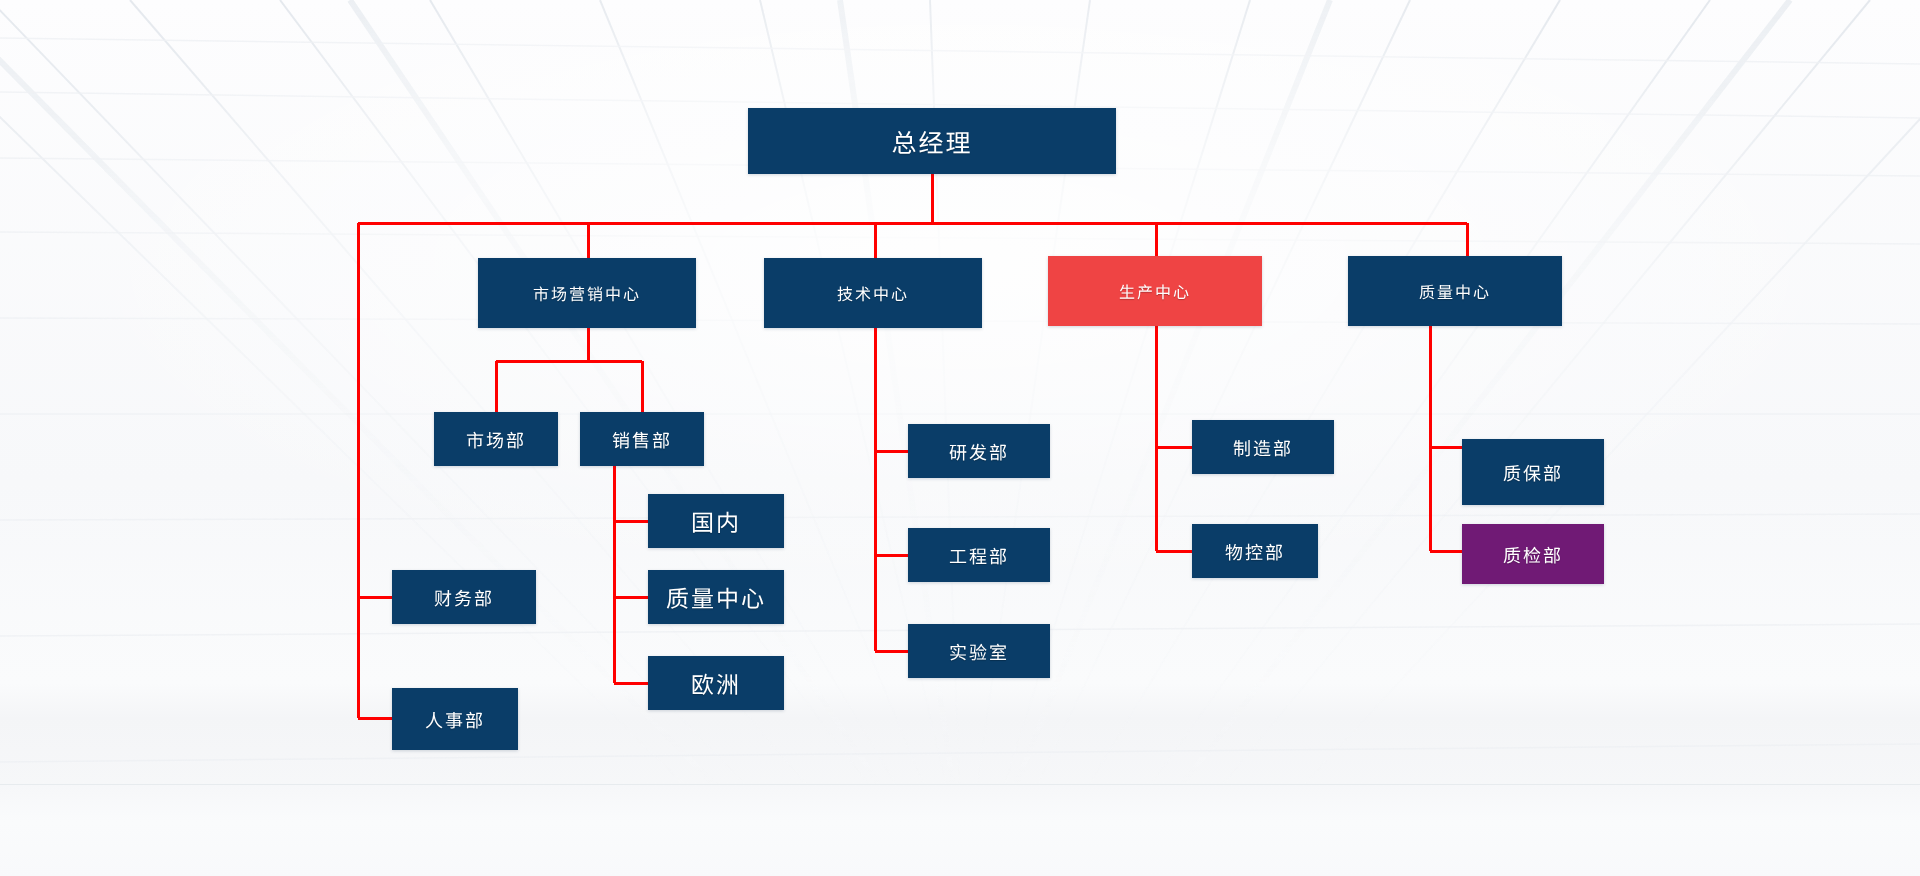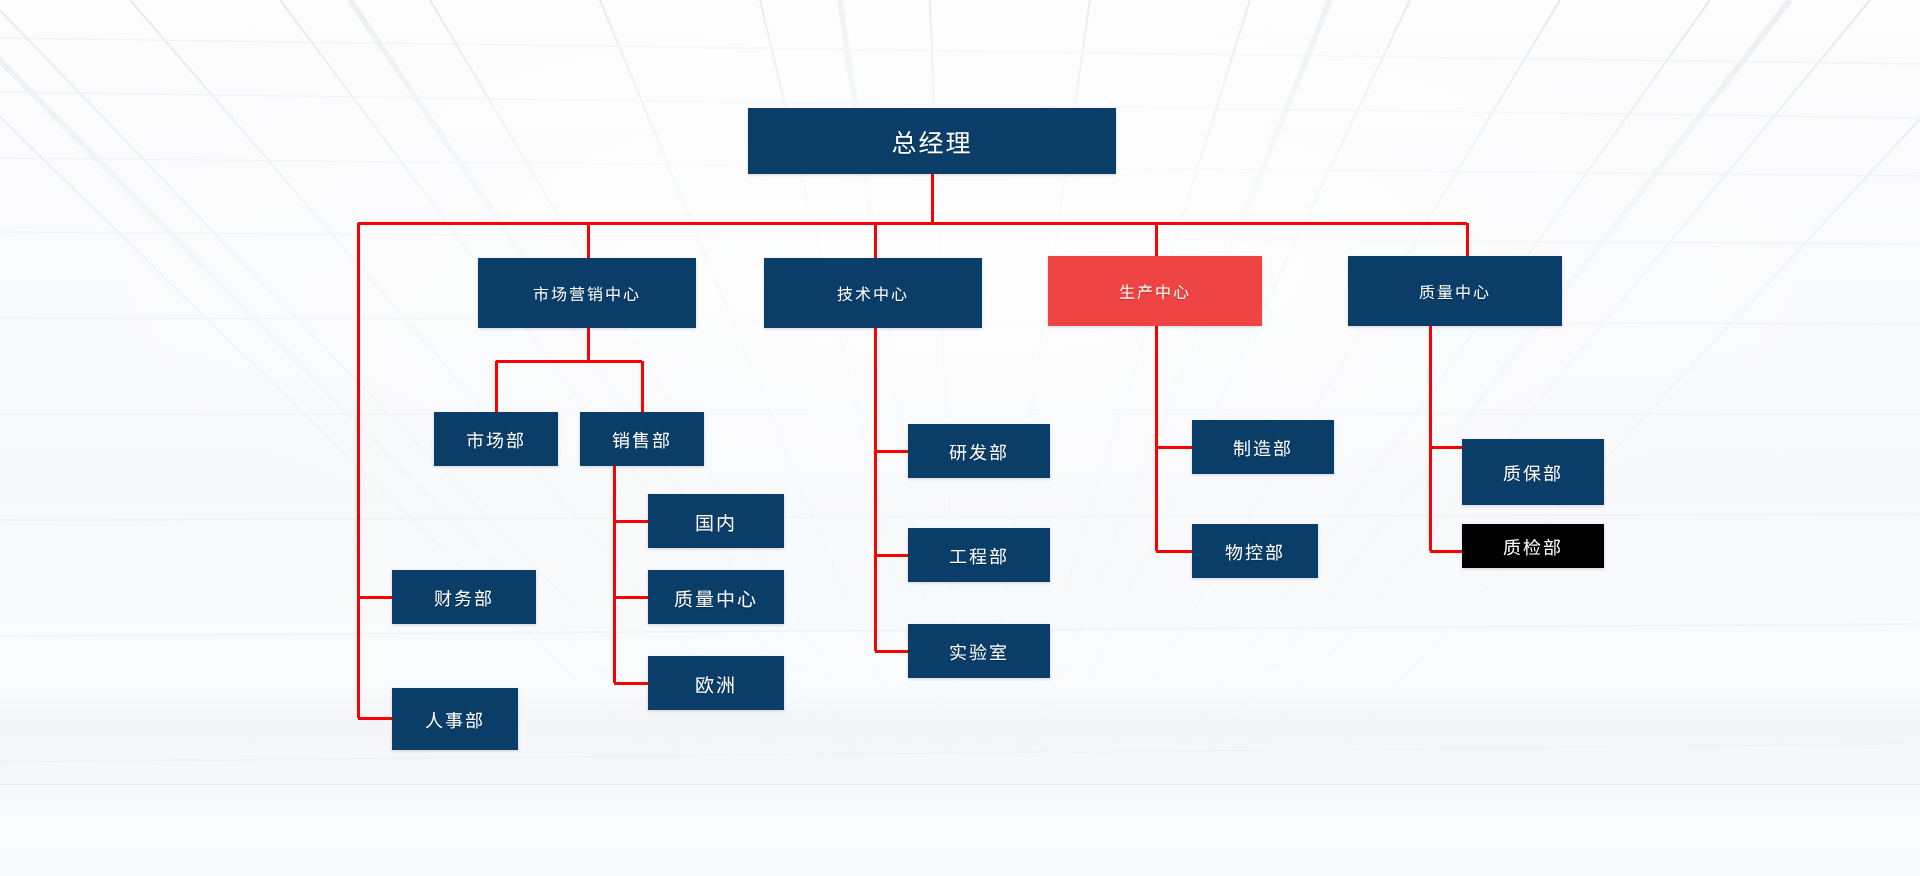--- a/index.html
+++ b/index.html
@@ -61,21 +61,21 @@
     justify-content: center;
     box-sizing: border-box;
     letter-spacing: 2px;
     white-space: nowrap;
     text-shadow: 0 1px 1px rgba(0,0,0,0.25);
     box-shadow: 0 1px 3px rgba(10,40,70,0.18);
   }
   .node.lvl0 { font-size: 25px; }
   .node.lvl1 { font-size: 16px; }
   .node.lvl2 { font-size: 18px; }
-  .node.lvl3 { font-size: 19px; }
+  .node.lvl3 { font-size: 23px; }
 </style>
 </head>
 <body>
 
 <div id="stage">
 
   <div class="bg-base"></div>
 
   <svg class="bg-beams" width="1920" height="876" viewBox="0 0 1920 876" aria-hidden="true">
     <defs>
@@ -219,18 +219,18 @@
       </div>
       <div class="node lvl2" style="left: 1192px; top: 420px; width: 142px; height: 54px; background: rgb(10, 61, 104);">
         <span>制造部</span>
       </div>
       <div class="node lvl2" style="left: 1192px; top: 524px; width: 126px; height: 54px; background: rgb(10, 61, 104);">
         <span>物控部</span>
       </div>
       <div class="node lvl2" style="left: 1462px; top: 420px; width: 142px; height: 66px; background: rgb(10, 61, 104); margin-top: 19px;">
         <span>质保部</span>
       </div>
-      <div class="node lvl2" style="left: 1462px; top: 524px; width: 142px; height: 44px; background: #000000;">
+      <div class="node lvl2" style="left: 1462px; top: 524px; width: 142px; height: 60px; background: #701a75;">
         <span>质检部</span>
       </div>
     </div>
 
 </div>
 
 </body></html>

